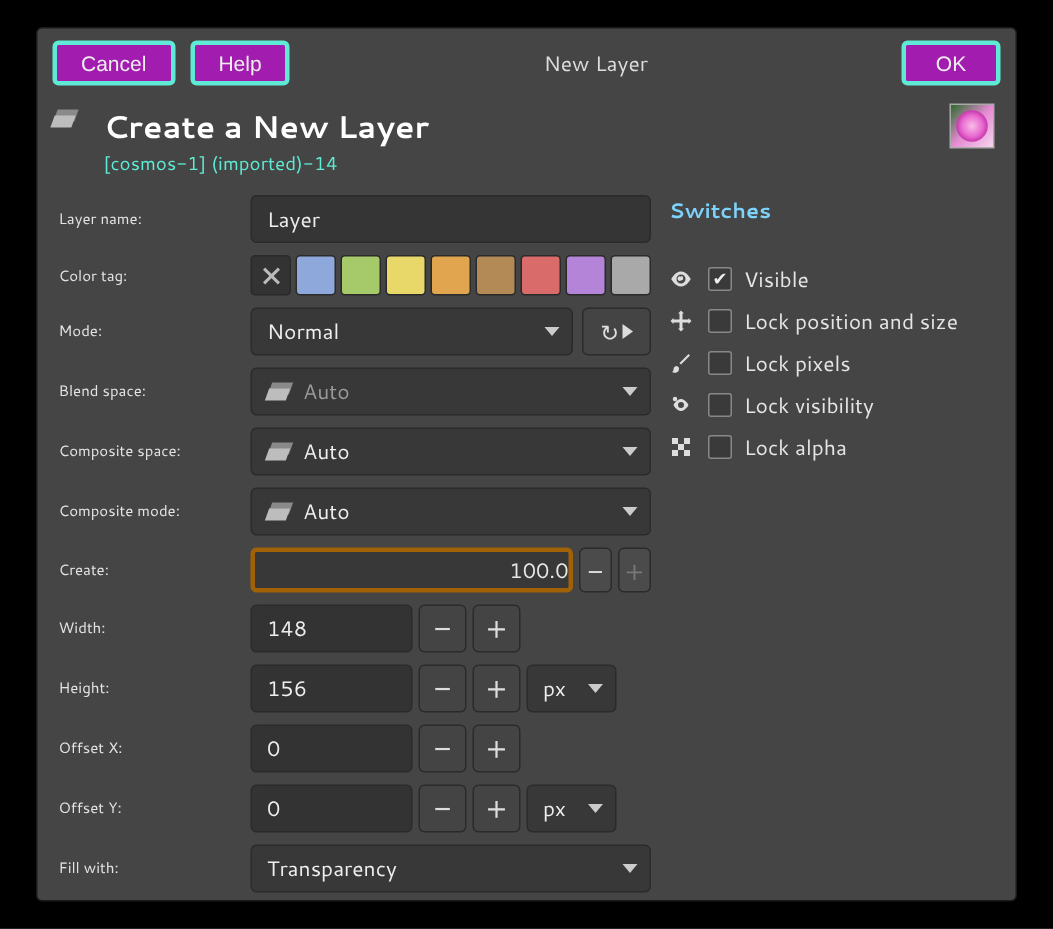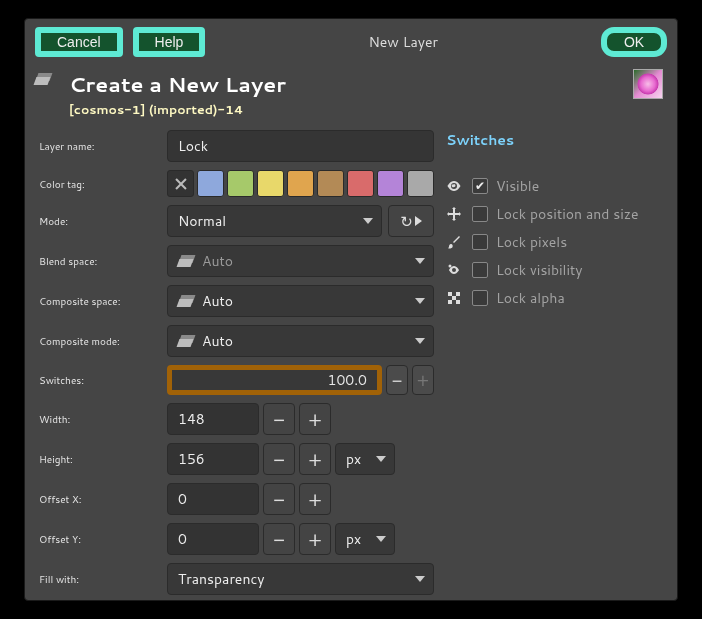--- a/index.html
+++ b/index.html
@@ -23,43 +23,43 @@
     display: flex;
     flex-direction: column;
   }
   .top-buttons {
     display: flex;
     align-items: center;
     padding: 8px 10px;
     gap: 10px;
   }
   .btn {
-    background: #14532d;
-    border: 6px solid #5eead4;
+    background: #a21caf;
+    border: 3px solid #5eead4;
     border-radius: 4px;
     color: #eee;
     height: 30px;
     padding: 0 16px;
     font-size: 14px;
     cursor: pointer;
     display: inline-flex;
     align-items: center;
     justify-content: center;
   }
   .top-title { flex: 1; text-align: center; font-weight: 500; color:#ddd;}
-  .ok-btn { width: 66px; border-radius: 13px; }
+  .ok-btn { width: 66px; }
   .header {
     display: flex;
     align-items: flex-start;
     padding: 4px 14px 6px 10px;
   }
   .header-icon { width: 28px; height:20px; margin-right:6px; margin-top:4px; }
   .header-text { flex:1; }
   .header-title { font-size: 21px; font-weight: 600; color:#fff;}
-  .header-sub { font-size: 12.5px; color:#fef9c3; margin-top:1px;font-weight:bold;}
+  .header-sub { font-size: 12.5px; color:#5eead4; margin-top:1px;}
   .thumb {
     width: 30px; height: 30px;
     border: 1px solid #aaa;
     background: linear-gradient(135deg,#2a6b2a 0%, #e48bd2 50%, #f6d4ef 100%);
     position: relative;
   }
   .thumb::after{
     content:""; position:absolute; inset:3px;
     background: radial-gradient(circle at 50% 50%, #f7bde7 0%, #e86ad0 45%, #c93db0 65%, transparent 70%),
                 radial-gradient(circle at 50% 50%, #ffe88a 0%, #caa800 30%, transparent 35%);
@@ -116,38 +116,38 @@
   .reset-btn {
     width:46px; height:32px;
     background:#444; border:1px solid #2b2b2b; border-radius:4px;
     display:flex; align-items:center; justify-content:center; gap:2px;
     cursor:pointer;
   }
   .rot-arrow{ font-size:15px; color:#ddd;}
   .tri-right{width:0;height:0;border-top:5px solid transparent;border-bottom:5px solid transparent;border-left:7px solid #ddd;}
   .slider-wrap{ display:flex; gap:4px; align-items:center; }
   .opacity-box {
-    flex:1; height:30px; background:#383838; border:5px solid #a16207; border-radius:4px;
-    display:flex; align-items:center; justify-content:flex-end; padding:0 10px;
+    flex:1; height:30px; background:#383838; border:3px solid #a16207; border-radius:4px;
+    display:flex; align-items:center; justify-content:flex-end; padding:0 0;
   }
   .stepper { width:22px; height:30px; background:#4b4b4b; border:1px solid #2b2b2b; border-radius:4px; display:flex;align-items:center;justify-content:center;font-size:18px;color:#ddd;cursor:pointer;}
   .stepper.disabled{color:#777; cursor:default;}
   .num-row{ display:flex; gap:4px; align-items:center;}
-  .num-row .numbox{ width:92px; background:#333;}
+  .num-row .numbox{ width:108px; background:#333;}
   .sq-btn{width:32px;height:32px;background:#444;border:1px solid #2b2b2b;border-radius:4px;display:flex;align-items:center;justify-content:center;font-size:20px;color:#ddd;cursor:pointer;}
   .unit-dd{width:60px;}
   .switches {
     width:226px;
   }
   .switches-title{ font-weight:700; margin-bottom:22px; color:#7dd3fc;}
   .sw-row{display:flex; align-items:center; gap:8px; height:28px;}
   .sw-icon{width:18px;text-align:center;font-size:14px;color:#ddd;}
   .cb{width:16px;height:16px;border:1px solid #888;border-radius:2px;background:#3a3a3a;display:flex;align-items:center;justify-content:center;}
   .cb.checked::after{content:"✔";font-size:12px;color:#eee;line-height:1;}
-  .sw-label{color:#a3a3a3;}
+  .sw-label{color:#e5e5e5;}
   svg{display:block;}
 </style>
 </head>
 <body>
 
 <div class="dialog">
   <div class="top-buttons">
     <button class="btn">Cancel</button>
     <button class="btn">Help</button>
     <div class="top-title">New Layer</div>
@@ -160,21 +160,21 @@
       <div class="header-title">Create a New Layer</div>
       <div class="header-sub">[cosmos-1] (imported)-14</div>
     </div>
     <div class="thumb"></div>
   </div>
 
   <div class="body">
     <div class="form">
 
       <div class="label">Layer name:</div>
-      <div class="input-text">Lock</div>
+      <div class="input-text">Layer</div>
 
       <div class="label">Color tag:</div>
       <div class="color-row" id="color-row">
           <div class="swatch none"></div>
           <div class="swatch" style="background: rgb(142, 168, 220);"></div>
           <div class="swatch" style="background: rgb(166, 201, 106);"></div>
           <div class="swatch" style="background: rgb(232, 216, 106);"></div>
           <div class="swatch" style="background: rgb(224, 165, 78);"></div>
           <div class="swatch" style="background: rgb(179, 138, 86);"></div>
           <div class="swatch" style="background: rgb(217, 107, 107);"></div>
@@ -214,21 +214,21 @@
 
       <div class="label">Composite mode:</div>
       <div class="dd">
         <span class="left">
             <span class="layer-glyph"></span>
             <span>Auto</span>
           </span>
         <span class="caret"></span>
       </div>
 
-      <div class="label">Switches:</div>
+      <div class="label">Create:</div>
       <div class="slider-wrap">
         <div class="opacity-box">
             <span>100.0</span>
           </div>
         <div class="stepper">−</div>
         <div class="stepper disabled">+</div>
       </div>
 
       <div class="label">Width:</div>
       <div class="num-row">

